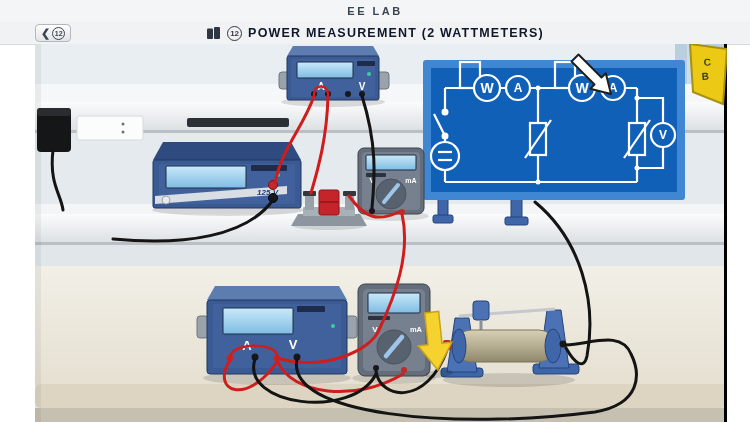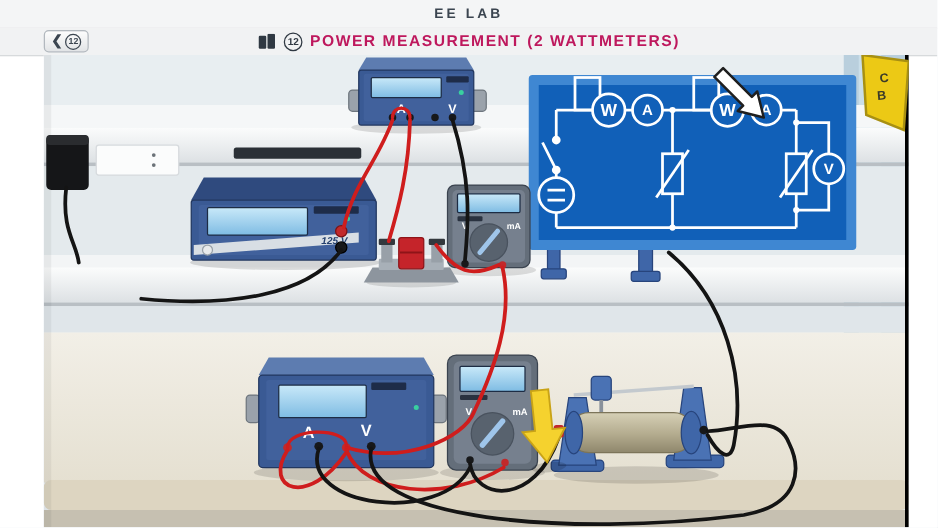--- a/index.html
+++ b/index.html
@@ -12,21 +12,21 @@
         border-bottom:1px solid #d7dadc;display:flex;align-items:center;}
   .backbtn{position:absolute;left:35px;top:2px;height:16px;display:flex;align-items:center;gap:2px;
         padding:0 5px;border:1px solid #b2b8be;border-radius:4px;
         background:linear-gradient(#fdfdfd,#e2e4e6);cursor:pointer;}
   .chev{font-size:11px;font-weight:bold;color:#3b4550;line-height:1;}
   .badge{display:inline-flex;align-items:center;justify-content:center;width:11px;height:11px;
         border:1px solid #3b4550;border-radius:50%;font-size:7px;font-weight:bold;color:#3b4550;}
   .hdr2-center{margin:0 auto;display:flex;align-items:center;gap:6px;}
   .badge2{display:inline-flex;align-items:center;justify-content:center;width:13px;height:13px;
         border:1.4px solid #2f3842;border-radius:50%;font-size:8px;font-weight:bold;color:#2f3842;}
-  .exp-title{font-size:12.5px;font-weight:bold;letter-spacing:1.2px;color:#be185d;}
+  .exp-title{font-size:12.5px;font-weight:bold;letter-spacing:1.2px;color:#0f172a;}
   .scene{position:absolute;left:35px;top:44px;width:692px;height:378px;
         background:linear-gradient(180deg,#f2f5f6,#e2e9ed);}
   svg text{font-family:"Liberation Sans",sans-serif;}
 </style>
 </head>
 <body>
 
 <div class="page">
 
   <div class="hdr1">

